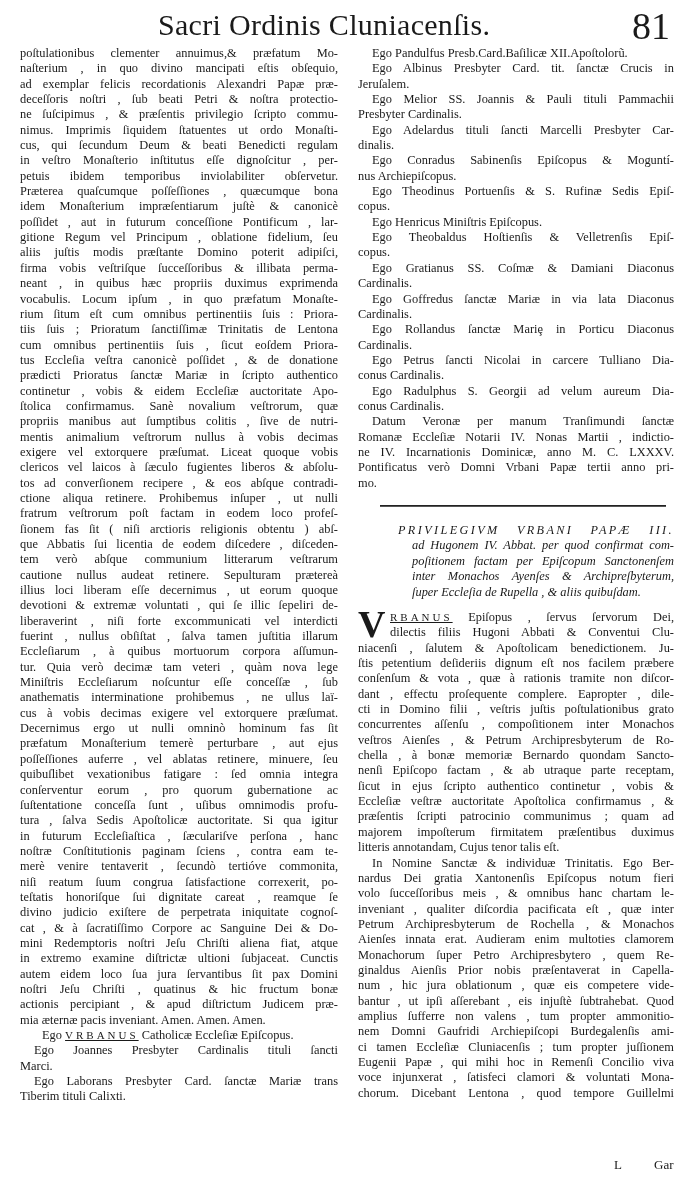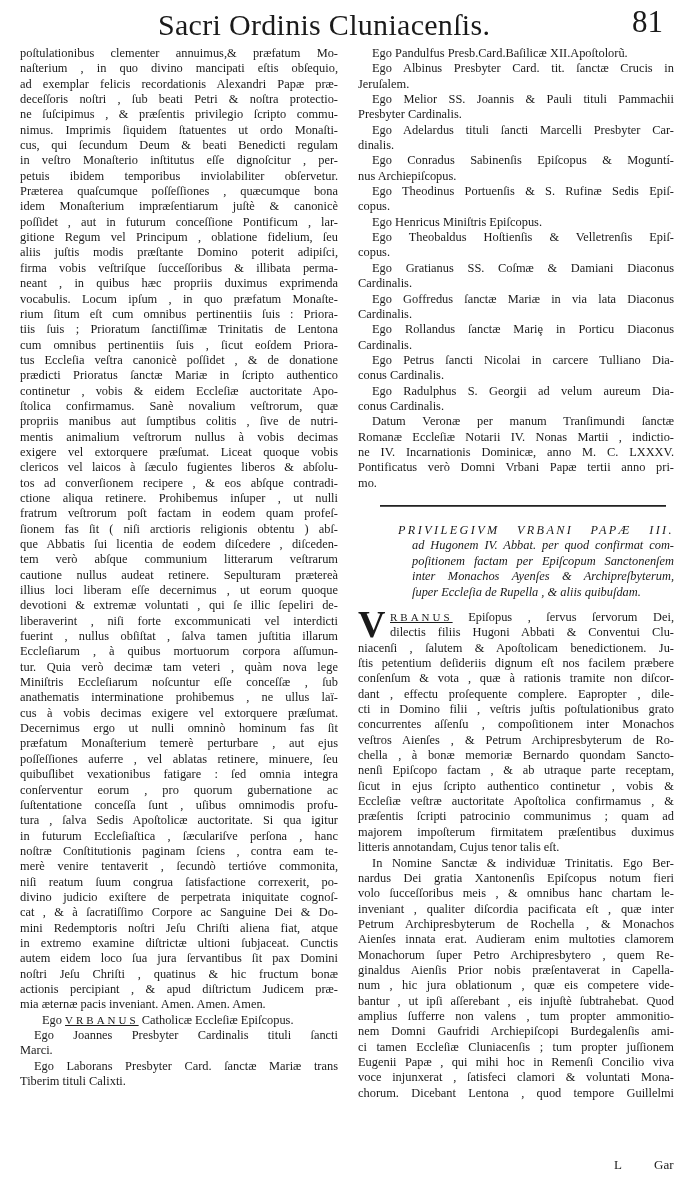--- a/index.html
+++ b/index.html
@@ -1,20 +1,20 @@
 <!DOCTYPE html>
 <html><head>
 <meta charset="utf-8">
 <style>
   html, body { margin:0; padding:0; background:#fff; }
   body { width:694px; height:1189px; position:relative; overflow:hidden;
          font-family:"Liberation Serif","DejaVu Serif",serif; color:#1a1a1a; }
   .header { position:absolute; top:4px; left:0; width:694px; height:40px; }
   .running-title { position:absolute; left:158px; top:4px; font-size:30px; letter-spacing:0.3px; }
-  .page-number { position:absolute; left:632px; top:0; font-size:31px; }
+  .page-number { position:absolute; left:632px; top:0; font-size:38px; }
   .col { position:absolute; top:46px; font-size:12.4px; line-height:15.35px; text-align:justify; }
   .col-left { left:20px; width:318px; }
   .col-right { left:358px; width:316px; }
   .line { display:block; white-space:nowrap; text-align:justify; text-align-last:justify; height:15.35px; overflow:hidden; }
   .line.last { text-align-last:left; }
   .indent { padding-left:14px; }
   .rule { height:1px; background:#222; margin:14px 8px 16px 22px; border-bottom:0.5px solid #555; }
   .heading { font-style:italic; font-size:12.4px; line-height:15.4px;margin-left:40px; }
   .heading .h1 { display:block; letter-spacing:2.4px; font-size:12.2px; text-align-last:justify; white-space:nowrap;}
   .heading .hl { display:block; padding-left:14px; text-align-last:justify; white-space:nowrap; }
@@ -58,21 +58,21 @@
       <span class="line">tus Eccleſia veſtra canonicè poſſidet , &amp; de donatione</span>
       <span class="line">prædicti Prioratus ſanctæ Mariæ in ſcripto authentico</span>
       <span class="line">continetur , vobis &amp; eidem Eccleſiæ auctoritate Apo-</span>
       <span class="line">ſtolica confirmamus. Sanè novalium veſtrorum, quæ</span>
       <span class="line">propriis manibus aut ſumptibus colitis , ſive de nutri-</span>
       <span class="line">mentis animalium veſtrorum nullus à vobis decimas</span>
       <span class="line">exigere vel extorquere præſumat. Liceat quoque vobis</span>
       <span class="line">clericos vel laicos à ſæculo fugientes liberos &amp; abſolu-</span>
       <span class="line">tos ad converſionem recipere , &amp; eos abſque contradi-</span>
       <span class="line">ctione aliqua retinere. Prohibemus inſuper , ut nulli</span>
-      <span class="line">fratrum veſtrorum poſt factam in eodem quam profeſ-</span>
+      <span class="line">fratrum veſtrorum poſt factam in eodem loco profeſ-</span>
       <span class="line">ſionem fas ſit ( niſi arctioris religionis obtentu ) abſ-</span>
       <span class="line">que Abbatis ſui licentia de eodem diſcedere , diſceden-</span>
       <span class="line">tem verò abſque communium litterarum veſtrarum</span>
       <span class="line">cautione nullus audeat retinere. Sepulturam prætereà</span>
       <span class="line">illius loci liberam eſſe decernimus , ut eorum quoque</span>
       <span class="line">devotioni &amp; extremæ voluntati , qui ſe illic ſepeliri de-</span>
       <span class="line">liberaverint , niſi forte excommunicati vel interdicti</span>
       <span class="line">fuerint , nullus obſiſtat , ſalva tamen juſtitia illarum</span>
       <span class="line">Eccleſiarum , à quibus mortuorum corpora aſſumun-</span>
       <span class="line">tur. Quia verò decimæ tam veteri , quàm nova lege</span>
@@ -83,20 +83,21 @@
       <span class="line">præfatum Monaſterium temerè perturbare , aut ejus</span>
       <span class="line">poſſeſſiones auferre , vel ablatas retinere, minuere, ſeu</span>
       <span class="line">quibuſlibet vexationibus fatigare : ſed omnia integra</span>
       <span class="line">conſerventur eorum , pro quorum gubernatione ac</span>
       <span class="line">ſuſtentatione conceſſa ſunt , uſibus omnimodis profu-</span>
       <span class="line">tura , ſalva Sedis Apoſtolicæ auctoritate. Si qua igitur</span>
       <span class="line">in futurum Eccleſiaſtica , ſæculariſve perſona , hanc</span>
       <span class="line">noſtræ Conſtitutionis paginam ſciens , contra eam te-</span>
       <span class="line">merè venire tentaverit , ſecundò tertióve commonita,</span>
       <span class="line">niſi reatum ſuum congrua ſatisfactione correxerit, po-</span>
+      <span class="line">teſtatis honoriſque ſui dignitate careat , reamque ſe</span>
       <span class="line">divino judicio exiſtere de perpetrata iniquitate cognoſ-</span>
       <span class="line">cat , &amp; à ſacratiſſimo Corpore ac Sanguine Dei &amp; Do-</span>
       <span class="line">mini Redemptoris noſtri Jeſu Chriſti aliena fiat, atque</span>
       <span class="line">in extremo examine diſtrictæ ultioni ſubjaceat. Cunctis</span>
       <span class="line">autem eidem loco ſua jura ſervantibus ſit pax Domini</span>
       <span class="line">noſtri Jeſu Chriſti , quatinus &amp; hic fructum bonæ</span>
       <span class="line">actionis percipiant , &amp; apud diſtrictum Judicem præ-</span>
       <span class="line last">mia æternæ pacis inveniant. Amen. Amen. Amen.</span>
     </div>
   <div class="line last" style="padding-left:22px;">

